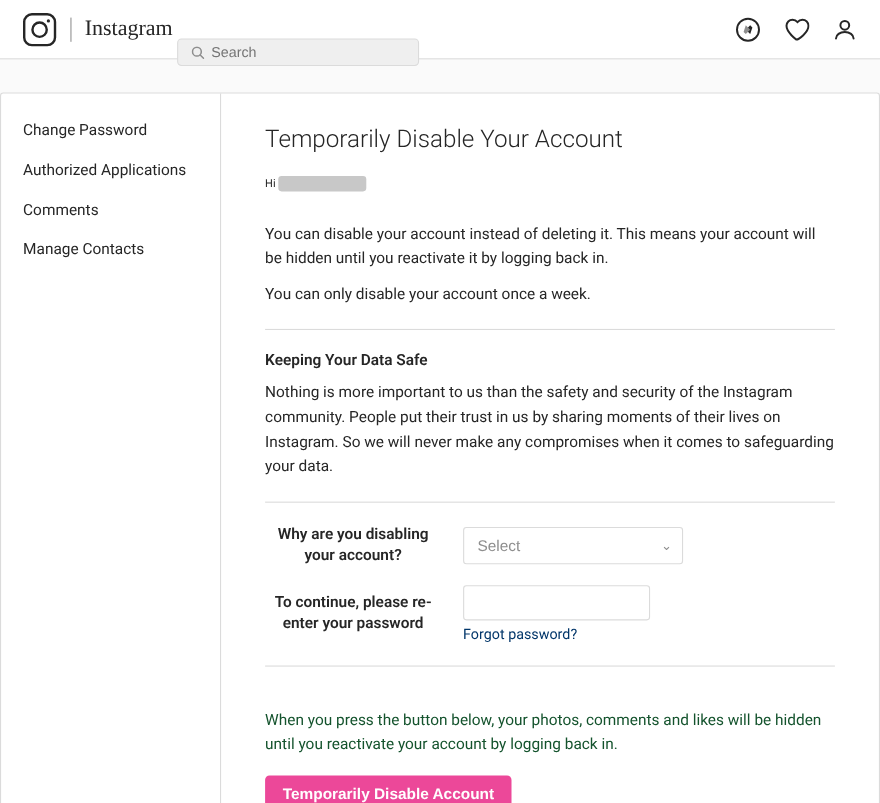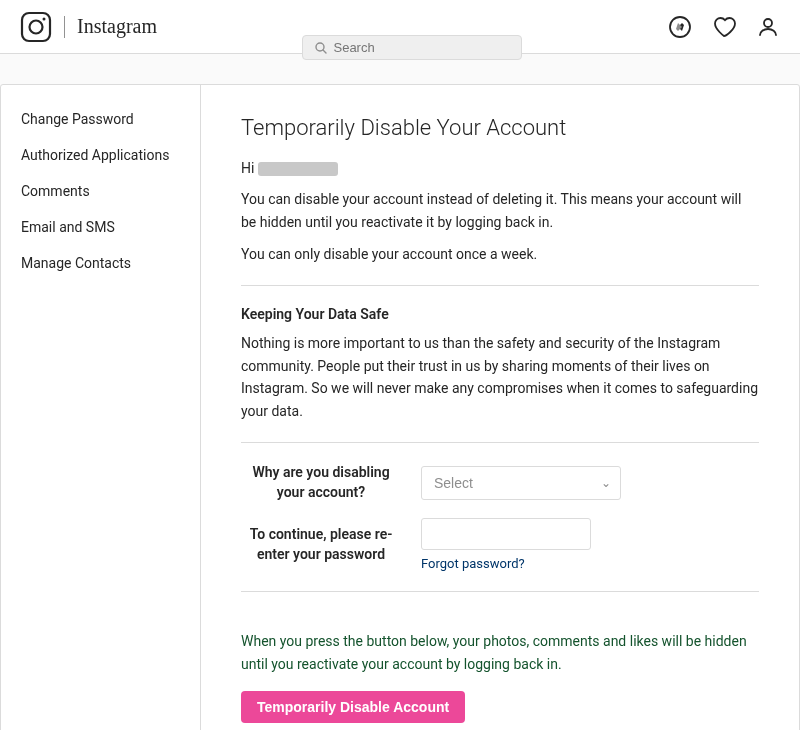--- a/index.html
+++ b/index.html
@@ -40,21 +40,21 @@
     }
     .header-brand {
       font-size: 20px;
       font-weight: 400;
       font-family: 'Segoe UI', Georgia, serif;
       color: #262626;
     }
     .header-search {
       flex: 1;
       display: flex;
-      justify-content: center;
+      justify-content: flex-start;
       margin-top: 42px;
     }
     .search-box {
       display: flex;
       align-items: center;
       background: #efefef;
       border: 1px solid #dbdbdb;
       border-radius: 4px;
       padding: 4px 12px;
       gap: 6px;
@@ -118,22 +118,22 @@
       flex: 1;
       padding: 30px 40px;
     }
     .page-title {
       font-size: 22px;
       font-weight: 300;
       color: #262626;
       margin-bottom: 20px;
     }
     .greeting {
-      font-size: 14px;
-      margin-bottom: 12px;
+      font-size: 10px;
+      margin-bottom: 28px;
       color: #262626;
     }
     .blurred-name {
       display: inline-block;
       background: #c8c8c8;
       border-radius: 3px;
       color: transparent;
       padding: 2px 6px;
       min-width: 80px;
       height: 14px;
@@ -294,21 +294,20 @@
     </button>
   </div>
 </header>
 
 <div class="main-container">
 
   <nav class="sidebar">
     <a class="sidebar-item">Change Password</a>
     <a class="sidebar-item">Authorized Applications</a>
     <a class="sidebar-item">Comments</a>
-    <a class="sidebar-item">Email and SMS</a>
     <a class="sidebar-item">Manage Contacts</a>
   </nav>
 
   <main class="content">
     <h1 class="page-title">Temporarily Disable Your Account</h1>
 
     <p class="greeting">
       <span>Hi</span>
       <span class="blurred-name">&nbsp;&nbsp;&nbsp;&nbsp;&nbsp;&nbsp;&nbsp;&nbsp;&nbsp;&nbsp;&nbsp;&nbsp;</span>
     </p>

